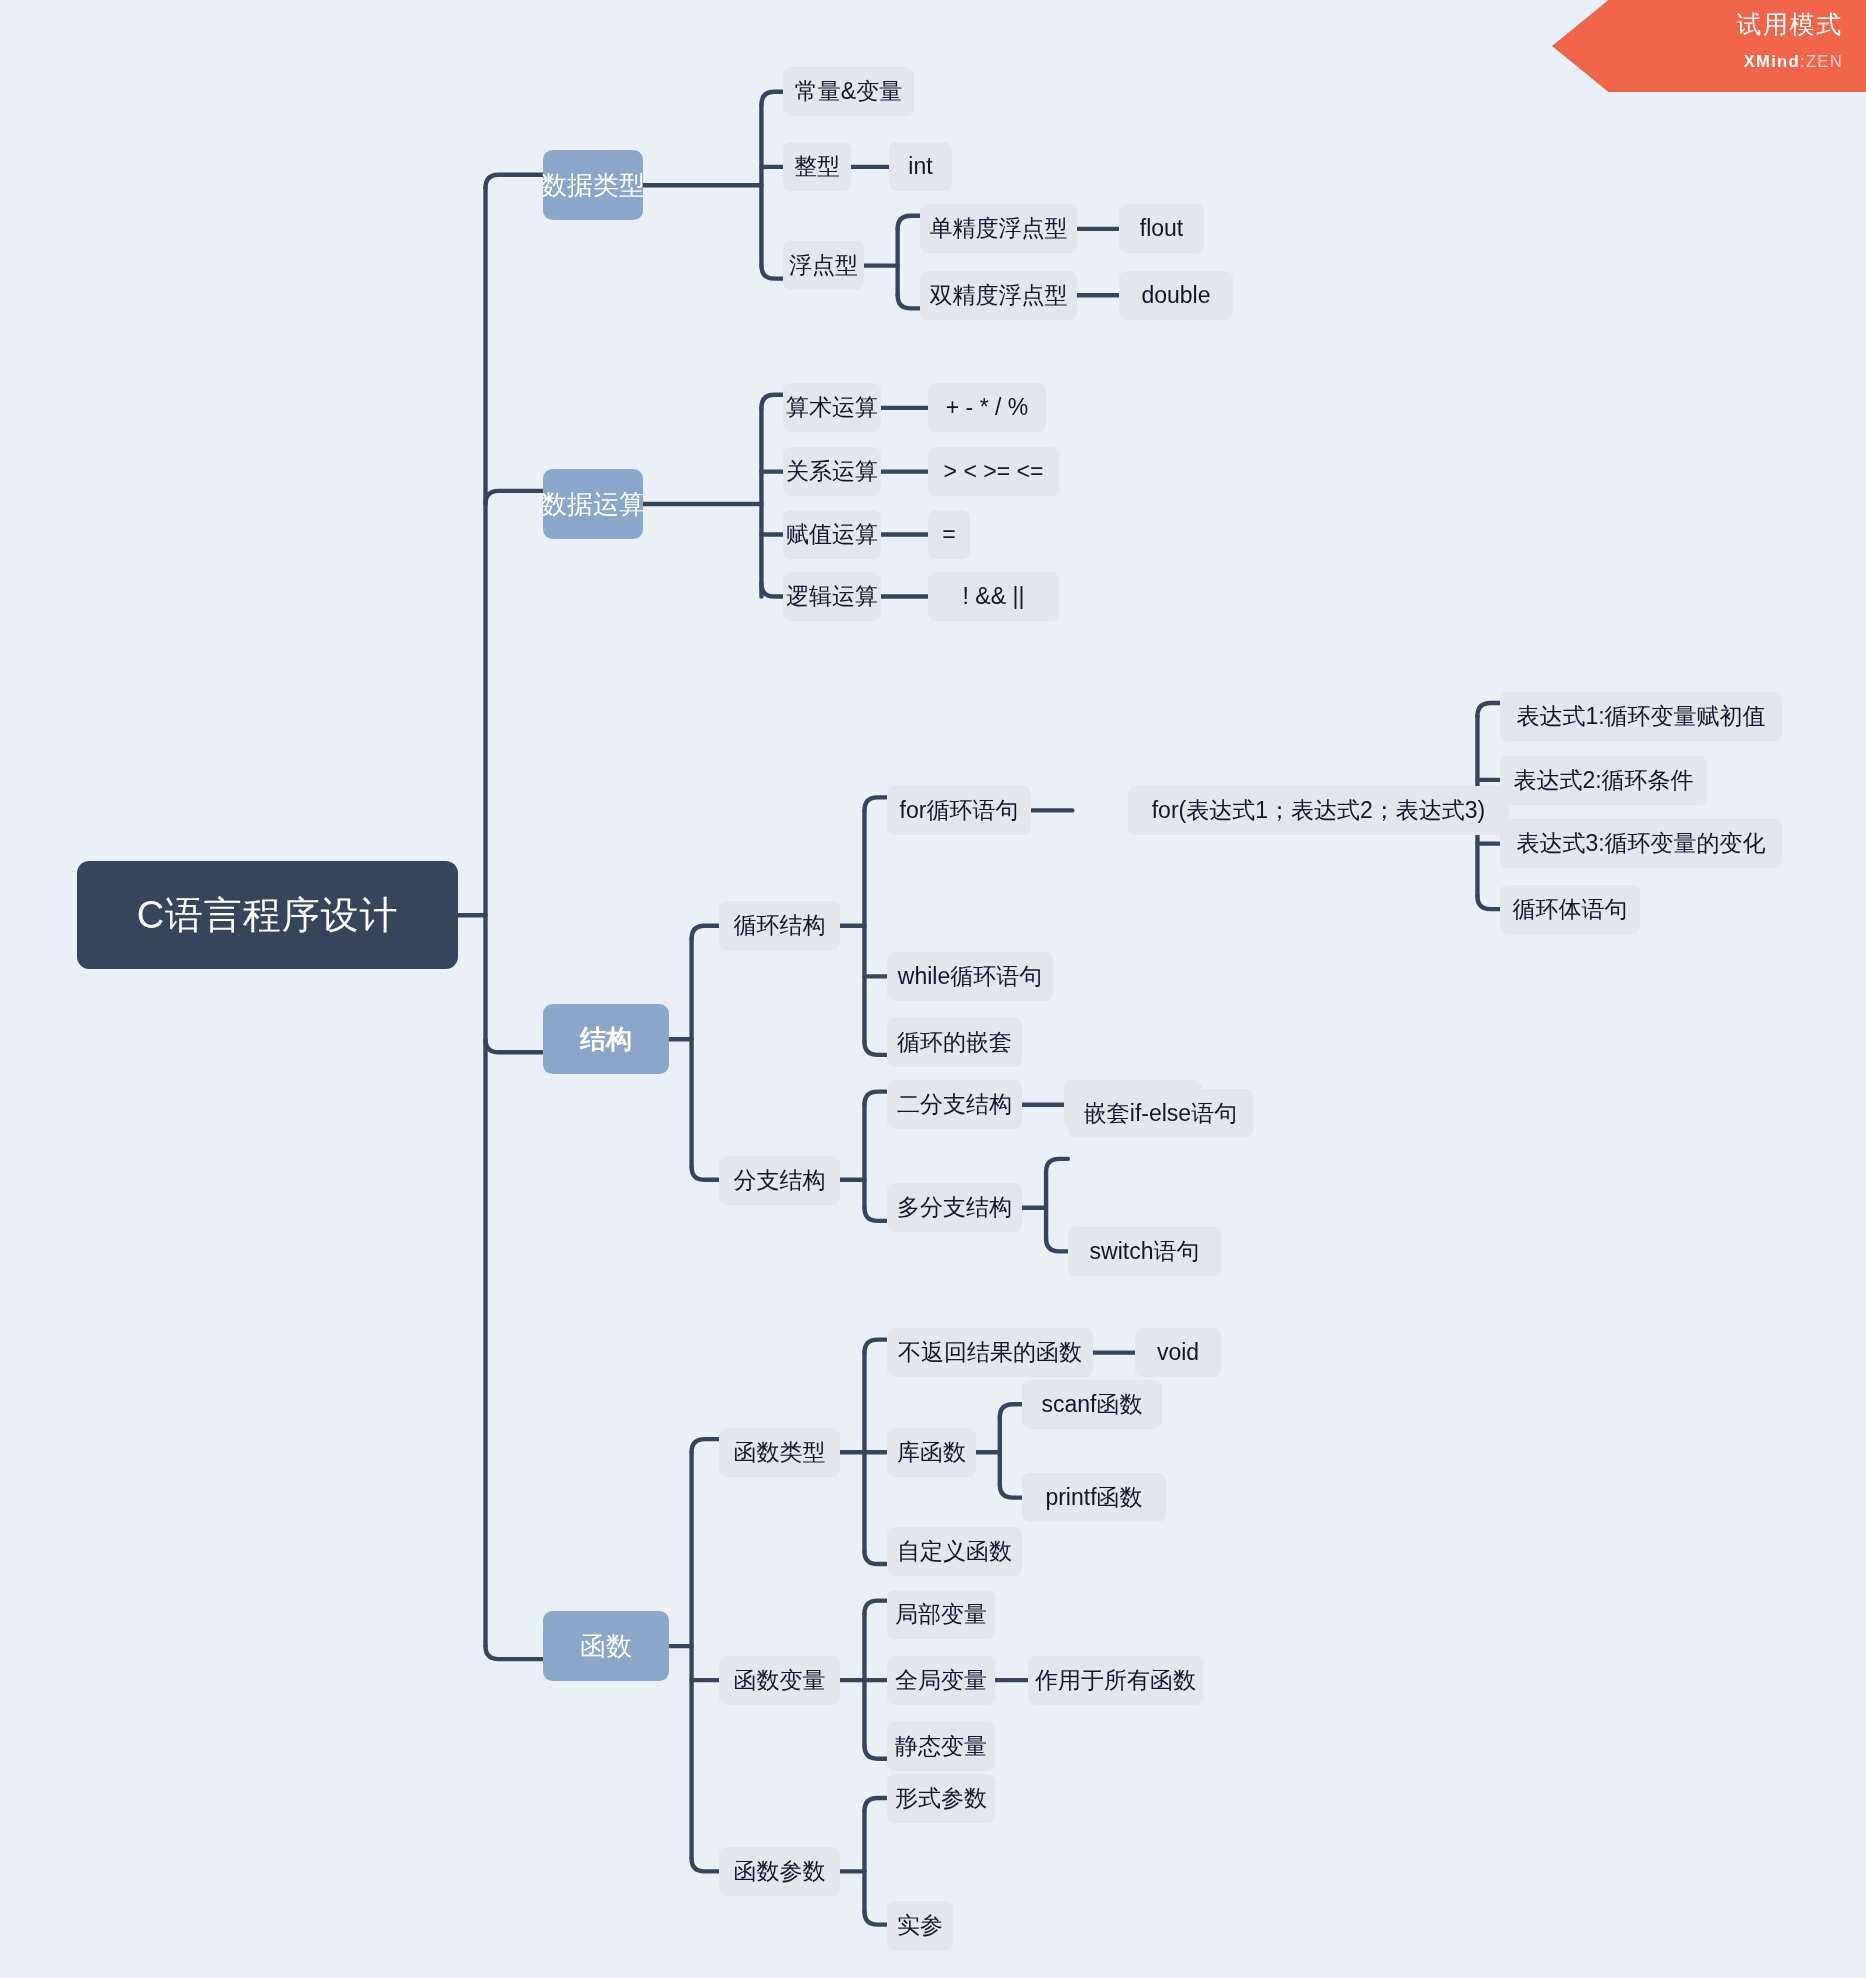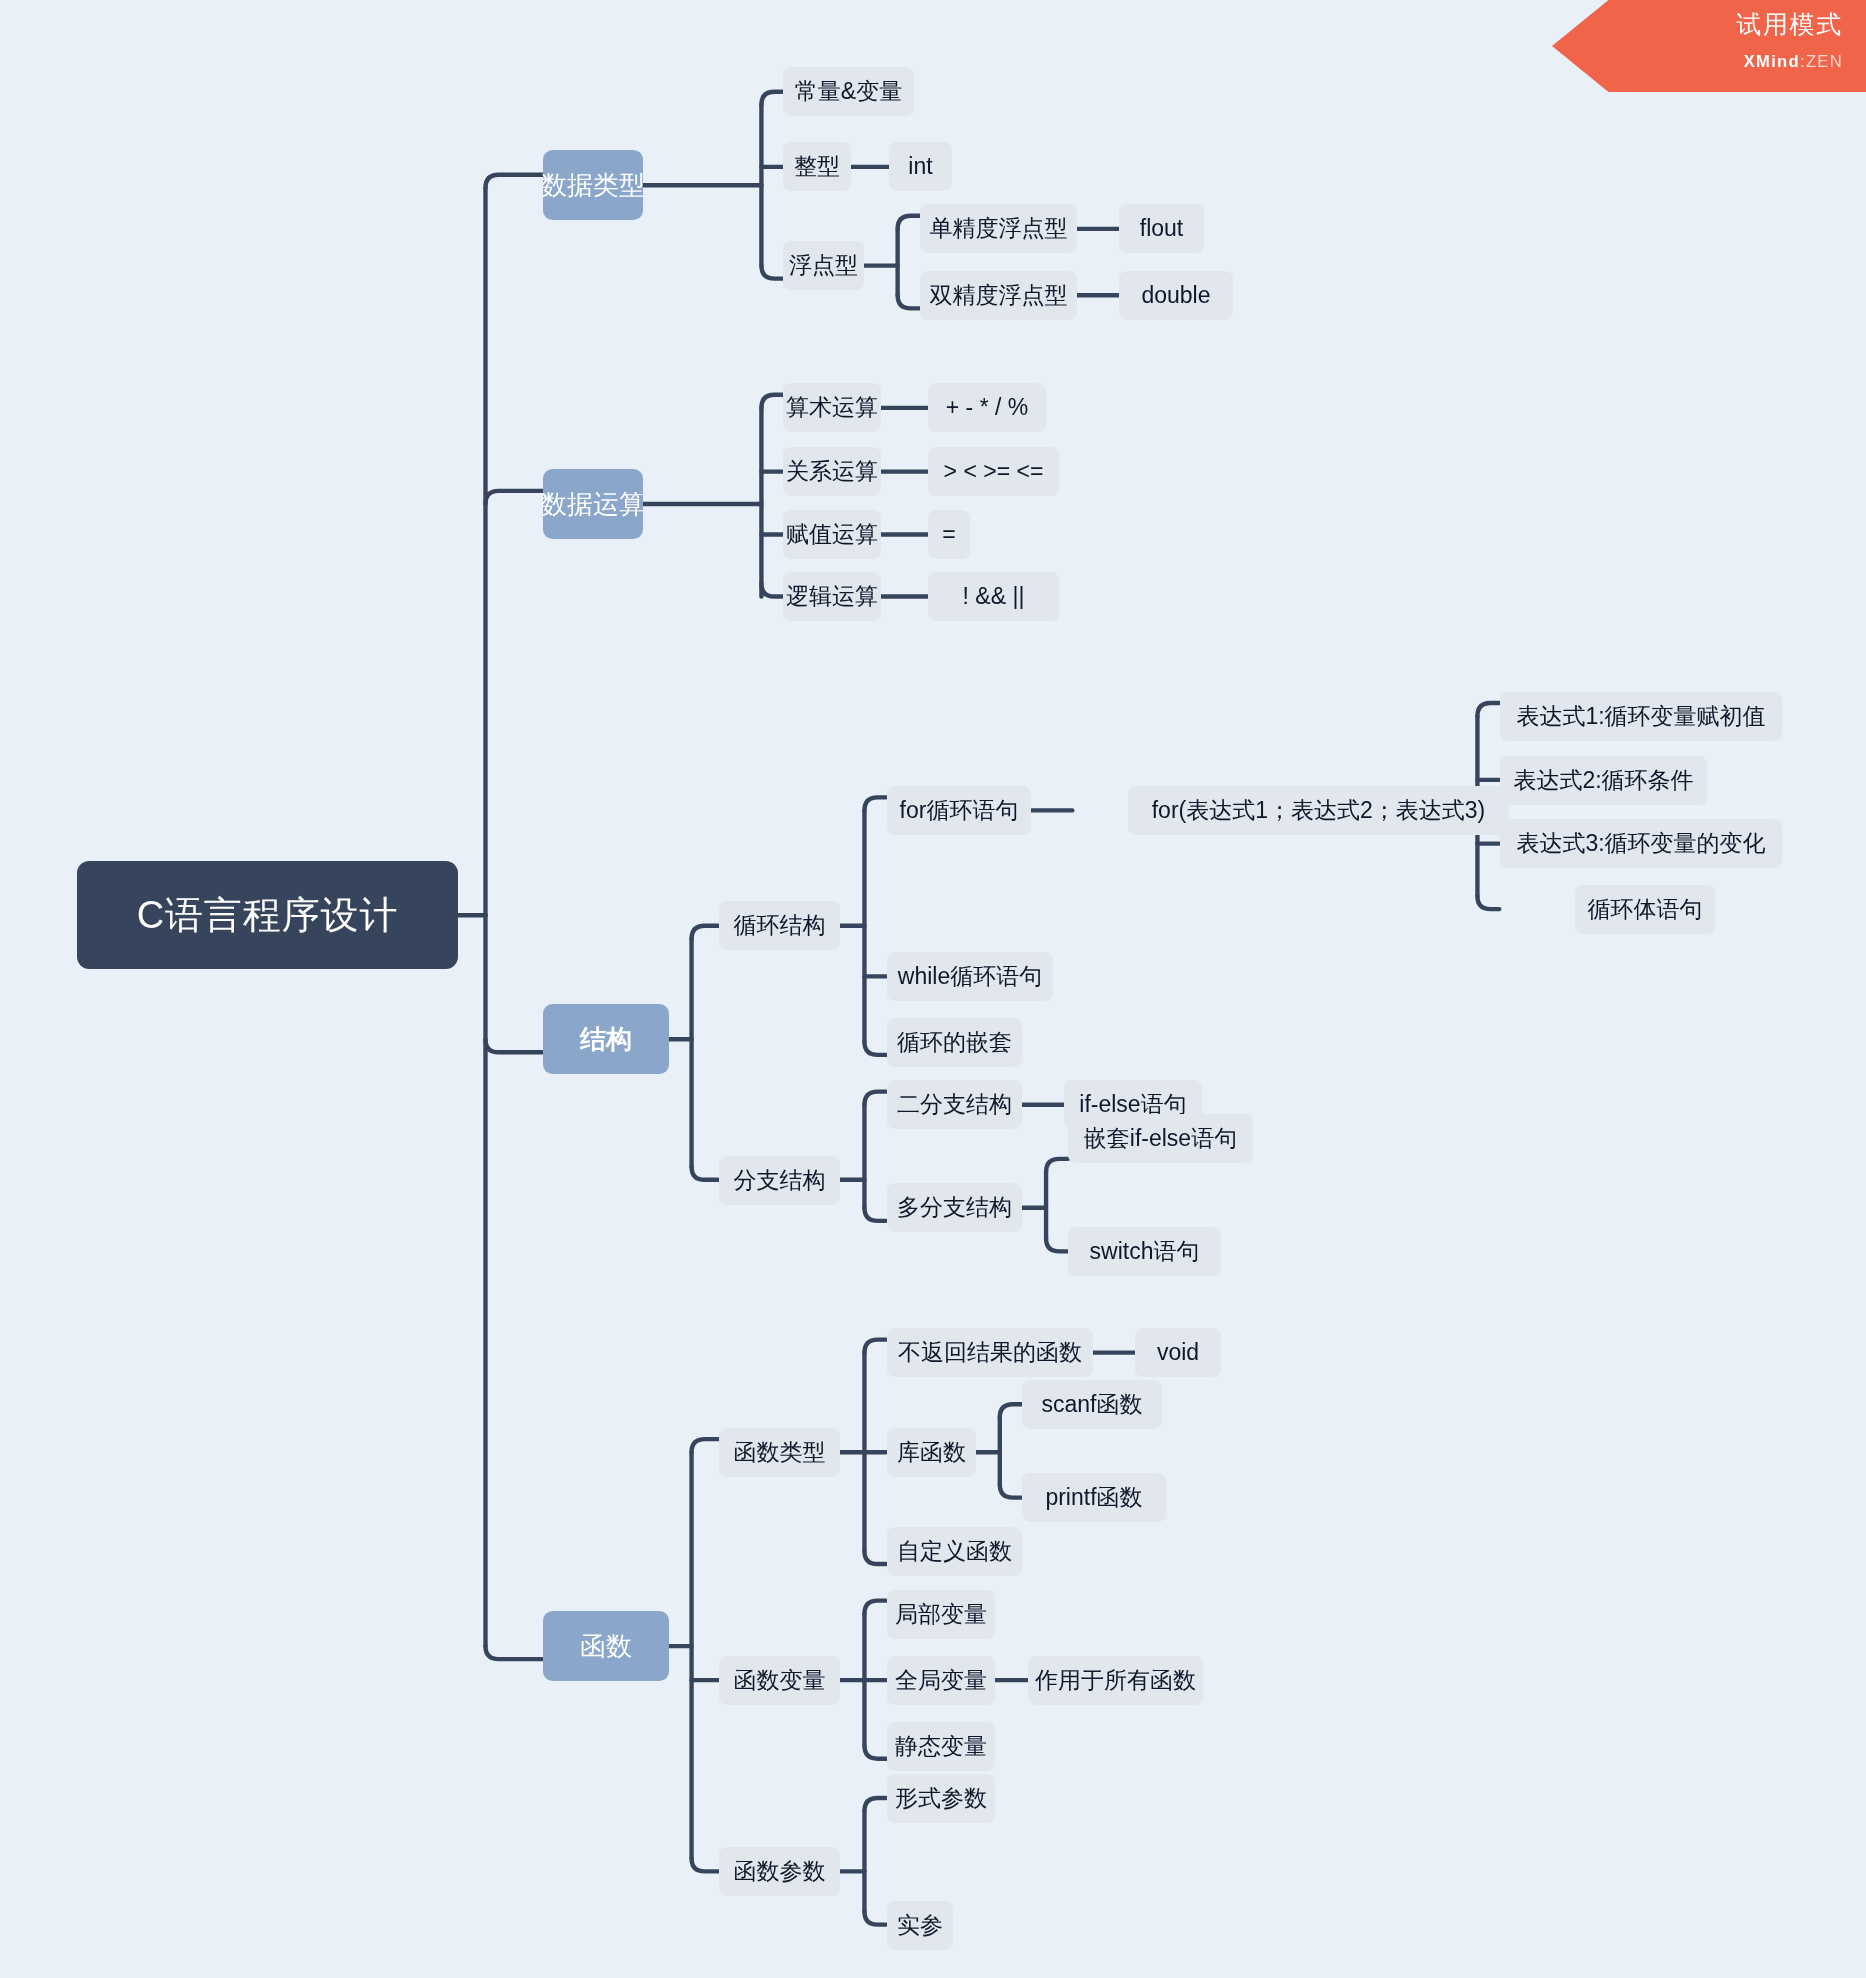--- a/index.html
+++ b/index.html
@@ -286,21 +286,21 @@
 
   <div class="node n-leaf" style="left:1500px; top:692px; width:282px; height:49px;">
     <span>表达式1:循环变量赋初值</span>
   </div>
   <div class="node n-leaf" style="left:1500px; top:756px; width:207px; height:49px;">
     <span>表达式2:循环条件</span>
   </div>
   <div class="node n-leaf" style="left:1500px; top:819px; width:282px; height:49px;">
     <span>表达式3:循环变量的变化</span>
   </div>
-  <div class="node n-leaf" style="left:1575px; top:885px; width:140px; height:49px;">
+  <div class="node n-leaf" style="left:1500px; top:885px; width:140px; height:49px;">
     <span>循环体语句</span>
   </div>
 
   <div class="node n-leaf" style="left:887px; top:952px; width:166px; height:49px;">
     <span>while循环语句</span>
   </div>
   <div class="node n-leaf" style="left:887px; top:1018px; width:135px; height:49px;">
     <span>循环的嵌套</span>
   </div>
 
@@ -311,21 +311,21 @@
   <div class="node n-leaf" style="left:887px; top:1080px; width:135px; height:49px;">
     <span>二分支结构</span>
   </div>
   <div class="node n-leaf" style="left:1064px; top:1080px; width:138px; height:49px;">
     <span>if-else语句</span>
   </div>
 
   <div class="node n-leaf" style="left:887px; top:1183px; width:135px; height:49px;">
     <span>多分支结构</span>
   </div>
-  <div class="node n-leaf" style="left:1068px; top:1114px; width:185px; height:49px;">
+  <div class="node n-leaf" style="left:1068px; top:1089px; width:185px; height:49px;">
     <span>嵌套if-else语句</span>
   </div>
   <div class="node n-leaf" style="left:1068px; top:1227px; width:153px; height:49px;">
     <span>switch语句</span>
   </div>
 
   <div class="node n-l1" style="left:543px; top:1611px; width:126px; height:70px;">
     <span>函数</span>
   </div>
 

